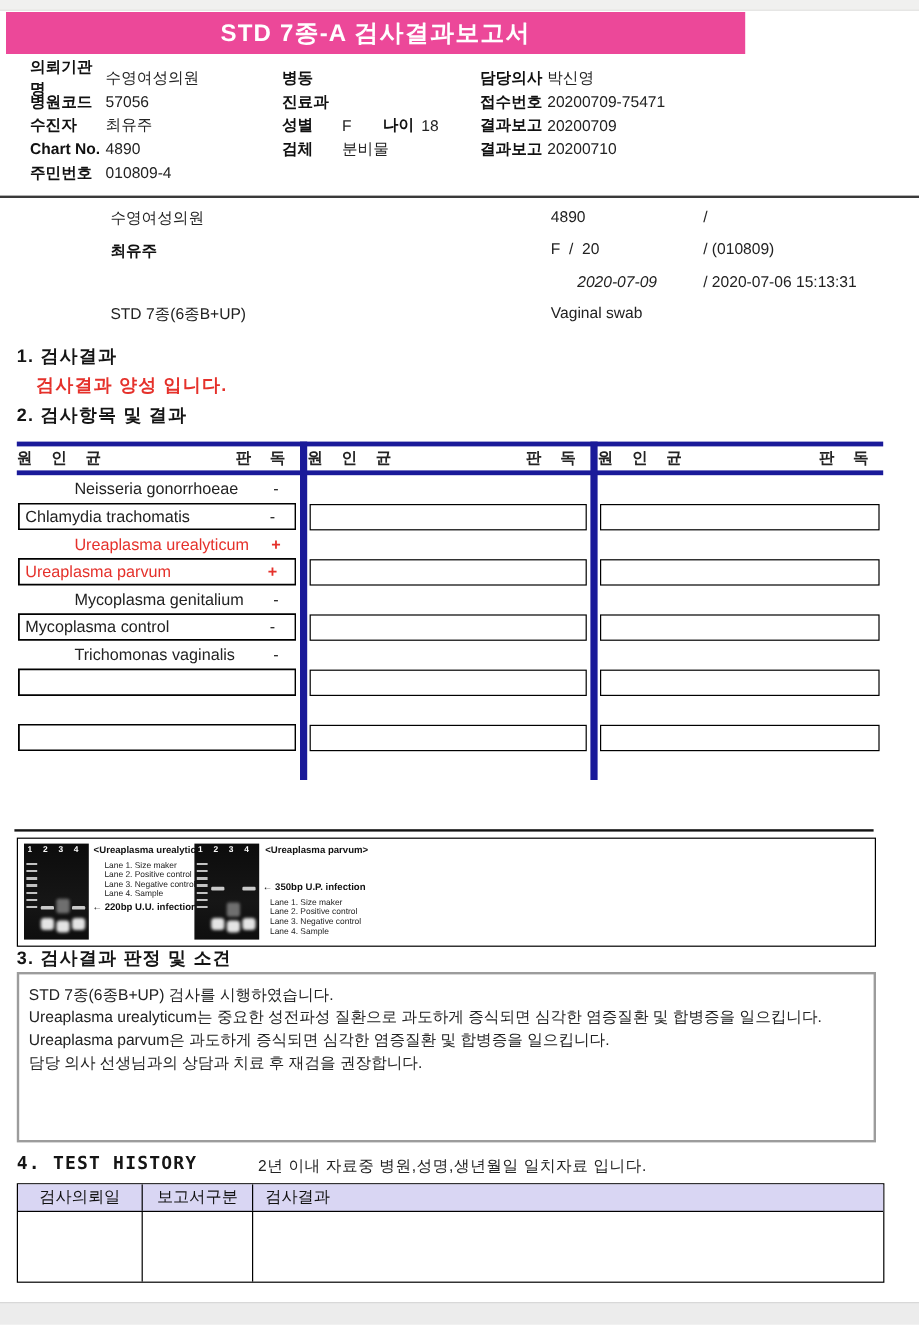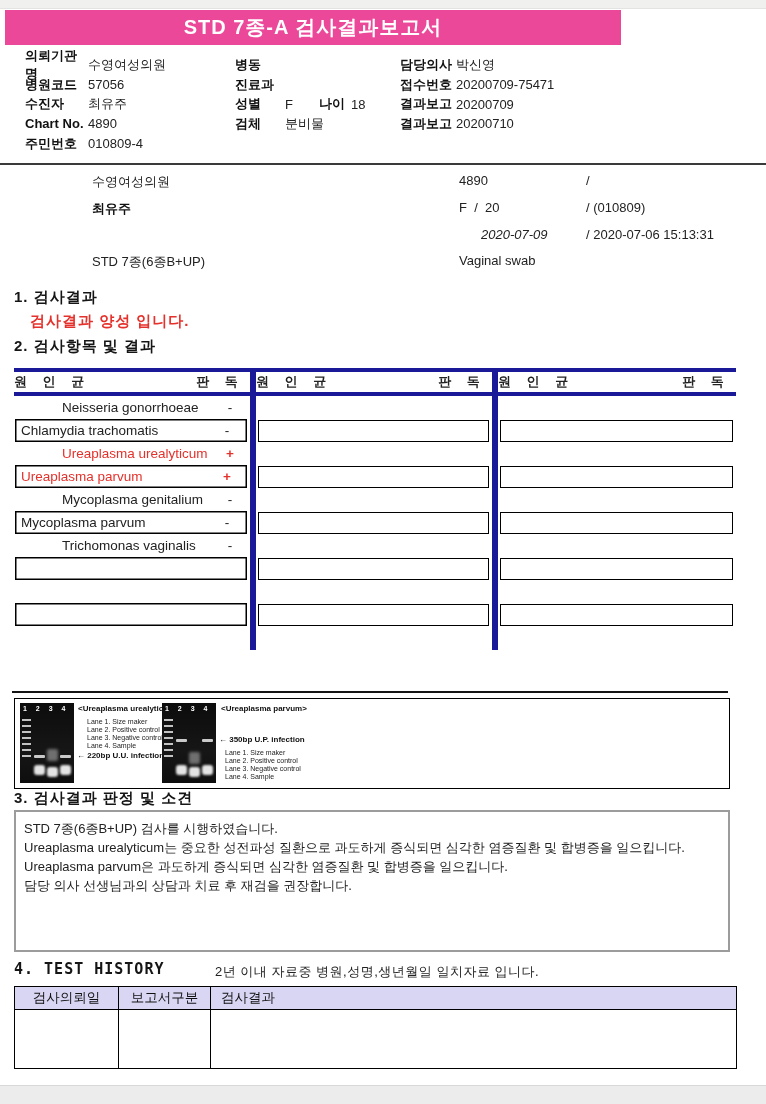--- a/index.html
+++ b/index.html
@@ -208,21 +208,21 @@
   </div>
   <div class="trow boxed red">
     <span class="tname">Ureaplasma parvum</span>
     <span class="tres">+</span>
   </div>
   <div class="trow">
     <span class="tname">Mycoplasma genitalium</span>
     <span class="tres" style="font-weight:normal;">-</span>
   </div>
   <div class="trow boxed">
-    <span class="tname">Mycoplasma parvum</span>
+    <span class="tname">Mycoplasma control</span>
     <span class="tres" style="font-weight:normal;">-</span>
   </div>
   <div class="trow">
     <span class="tname">Trichomonas vaginalis</span>
     <span class="tres" style="font-weight:normal;">-</span>
   </div>
   <div class="trow boxed">
     <span class="tname"></span>
     <span class="tres"></span>
   </div>

